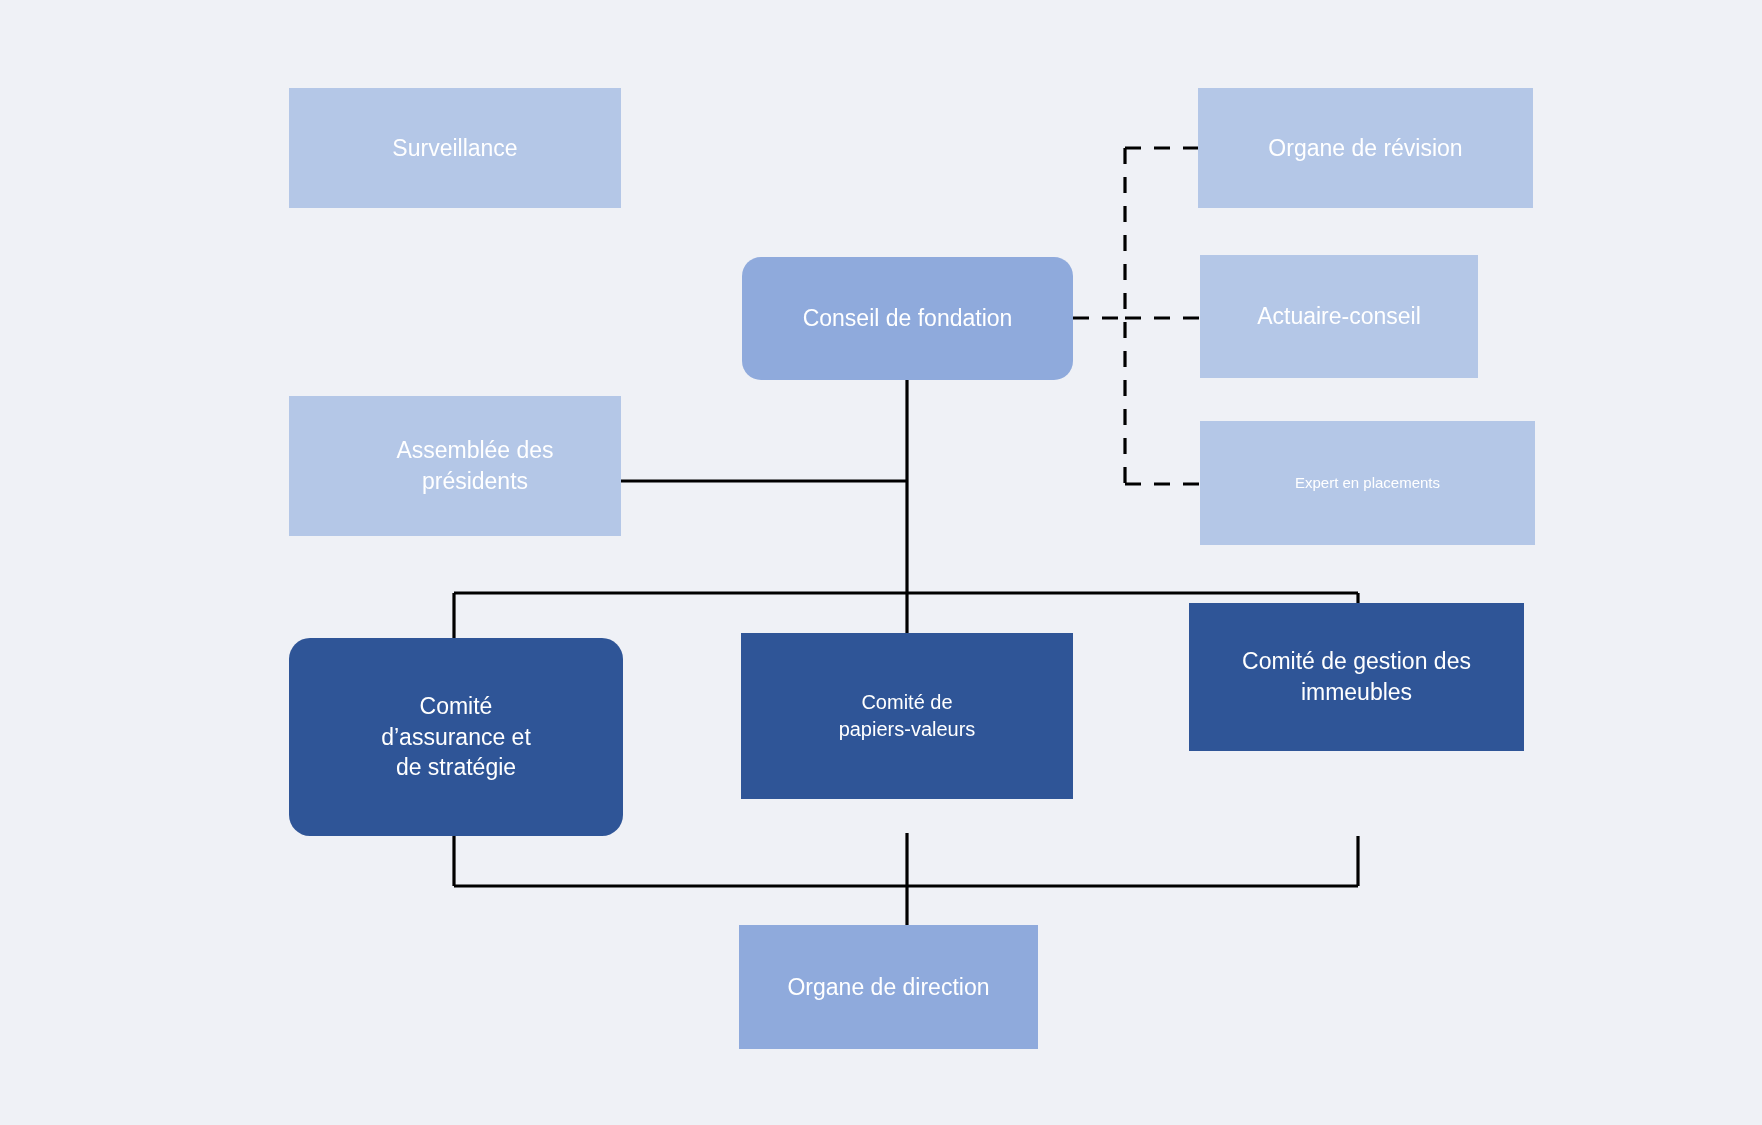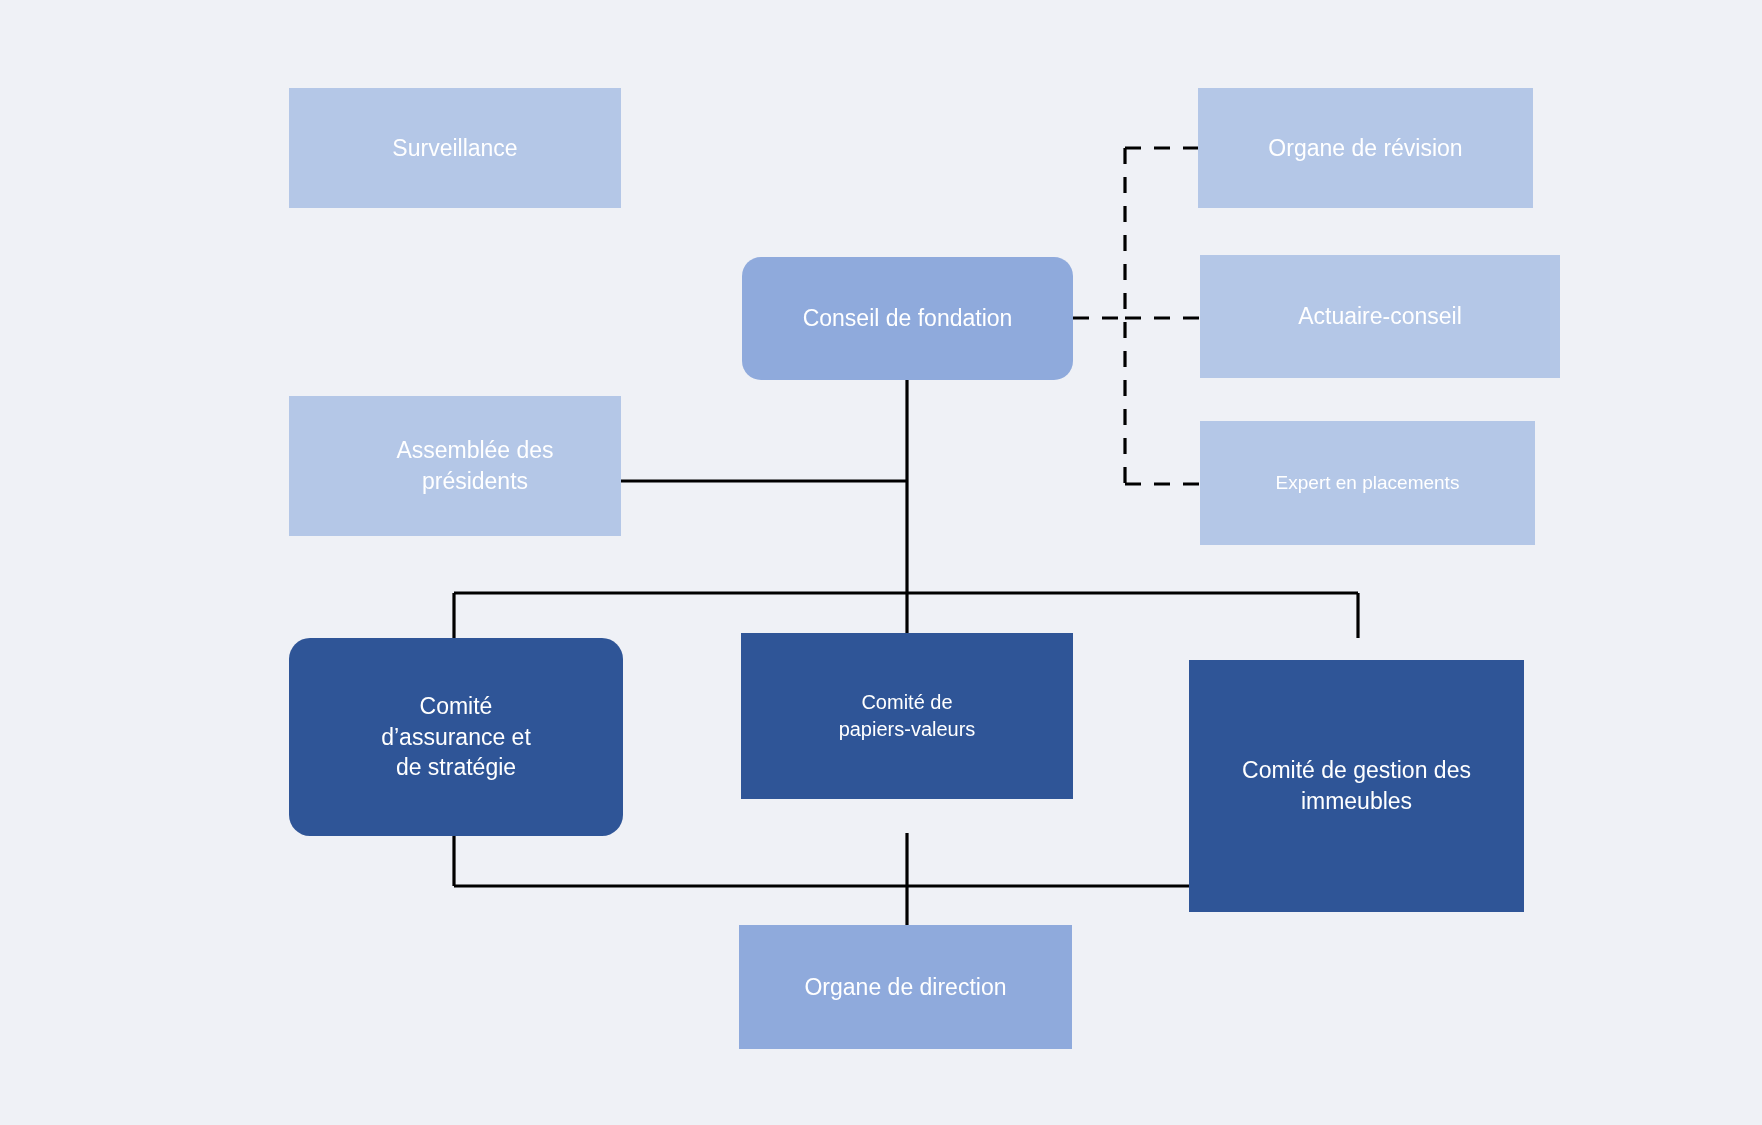--- a/index.html
+++ b/index.html
@@ -75,40 +75,40 @@
   <div id="nodes">
       <div class="node tone-light" style="left: 261px; top: 88px; width: 332px; height: 120px; font-size: 23px;">
         <span class="label">Surveillance</span>
       </div>
       <div class="node tone-medium" style="left: 714px; top: 257px; width: 331px; height: 123px; font-size: 23px; border-radius: 19px;">
         <span class="label">Conseil de fondation</span>
       </div>
       <div class="node tone-light" style="left: 1170px; top: 88px; width: 335px; height: 120px; font-size: 23px;">
         <span class="label">Organe de révision</span>
       </div>
-      <div class="node tone-light" style="left: 1172px; top: 255px; width: 360px; height: 123px; font-size: 23px;">
+      <div class="node tone-light" style="left: 1172px; top: 255px; width: 278px; height: 123px; font-size: 23px;">
         <span class="label">Actuaire-conseil</span>
       </div>
-      <div class="node tone-light" style="left: 1172px; top: 421px; width: 335px; height: 124px; font-size: 19px;">
+      <div class="node tone-light" style="left: 1172px; top: 421px; width: 335px; height: 124px; font-size: 15px;">
         <span class="label">Expert en placements</span>
       </div>
       <div class="node tone-light" style="left: 261px; top: 396px; width: 332px; height: 140px; font-size: 23px; padding-left: 40px;">
         <span class="label">Assemblée des
 présidents</span>
       </div>
       <div class="node tone-dark" style="left: 261px; top: 638px; width: 334px; height: 198px; font-size: 23px; border-radius: 21px;">
         <span class="label">Comité
 d’assurance et
 de stratégie</span>
       </div>
       <div class="node tone-dark" style="left: 713px; top: 633px; width: 332px; height: 166px; font-size: 20px;">
         <span class="label">Comité de
 papiers-valeurs</span>
       </div>
-      <div class="node tone-dark" style="left: 1161px; top: 660px; width: 335px; height: 252px; font-size: 23px;">
+      <div class="node tone-dark" style="left: 1161px; top: 603px; width: 335px; height: 148px; font-size: 23px;">
         <span class="label">Comité de gestion des
 immeubles</span>
       </div>
-      <div class="node tone-medium" style="left: 711px; top: 925px; width: 333px; height: 124px; font-size: 23px; justify-content: flex-end;">
+      <div class="node tone-medium" style="left: 711px; top: 925px; width: 299px; height: 124px; font-size: 23px; justify-content: flex-end;">
         <span class="label">Organe de direction</span>
       </div>
     </div>
 </div>
 
 </body></html>

